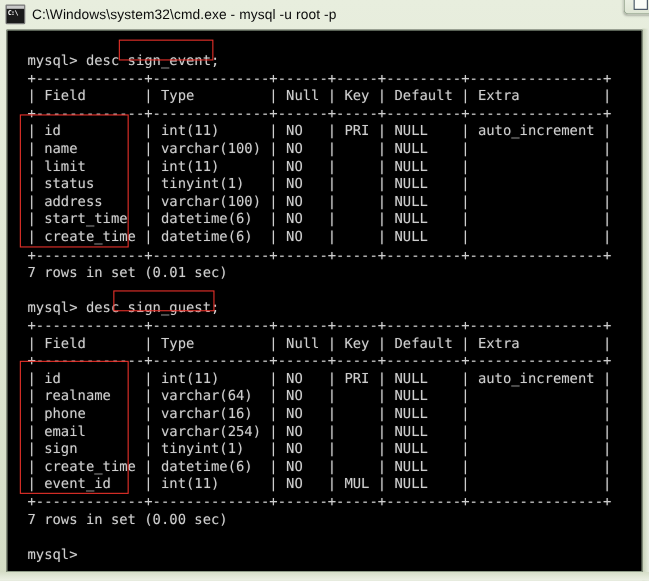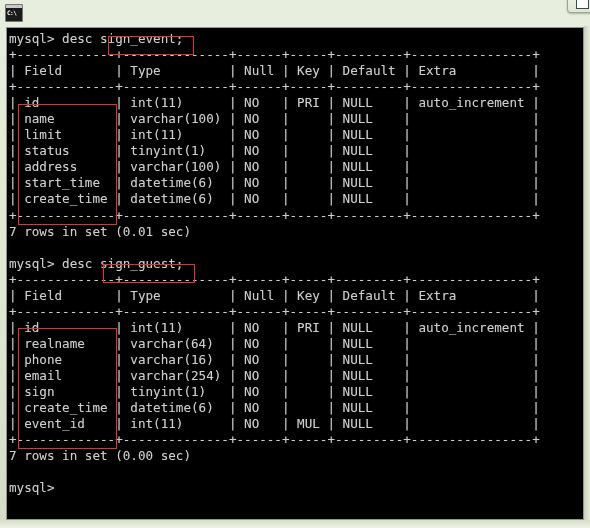--- a/index.html
+++ b/index.html
@@ -118,21 +118,21 @@
     left: 0; top: 0;
     width: 100%;
     height: 100%;
     background: #000000;
     overflow: hidden;
   }
   #term {
     position: absolute;
     left: 2px;
     top: 3px;
-    margin: 0;
+    margin: 16px;
     font-family: "DejaVu Sans Mono", "Liberation Mono", monospace;
     font-size: 12.6px;
     line-height: 16.05px;
     color: #cdcdcd;
     white-space: pre;
     letter-spacing: 0px;
     font-weight: normal;
     text-shadow: 0 0 1px rgba(205,205,205,.35);
   }
 
@@ -181,20 +181,21 @@
 <div id="window">
 
   <div id="right-sliver"></div>
   <div id="bottom-sliver"></div>
 
   <div id="titlebar">
     <div id="app-icon">
       <div class="bar"></div>
       <div class="glyph">C:\</div>
     </div>
+    <div id="title-text">C:\Windows\system32\cmd.exe - mysql  -u root -p</div>
 
     <div id="winbtns">
       <div class="wb">
         <div class="box"></div>
       </div>
     </div>
   </div>
 
   <div id="console-frame">
     <div id="console">

